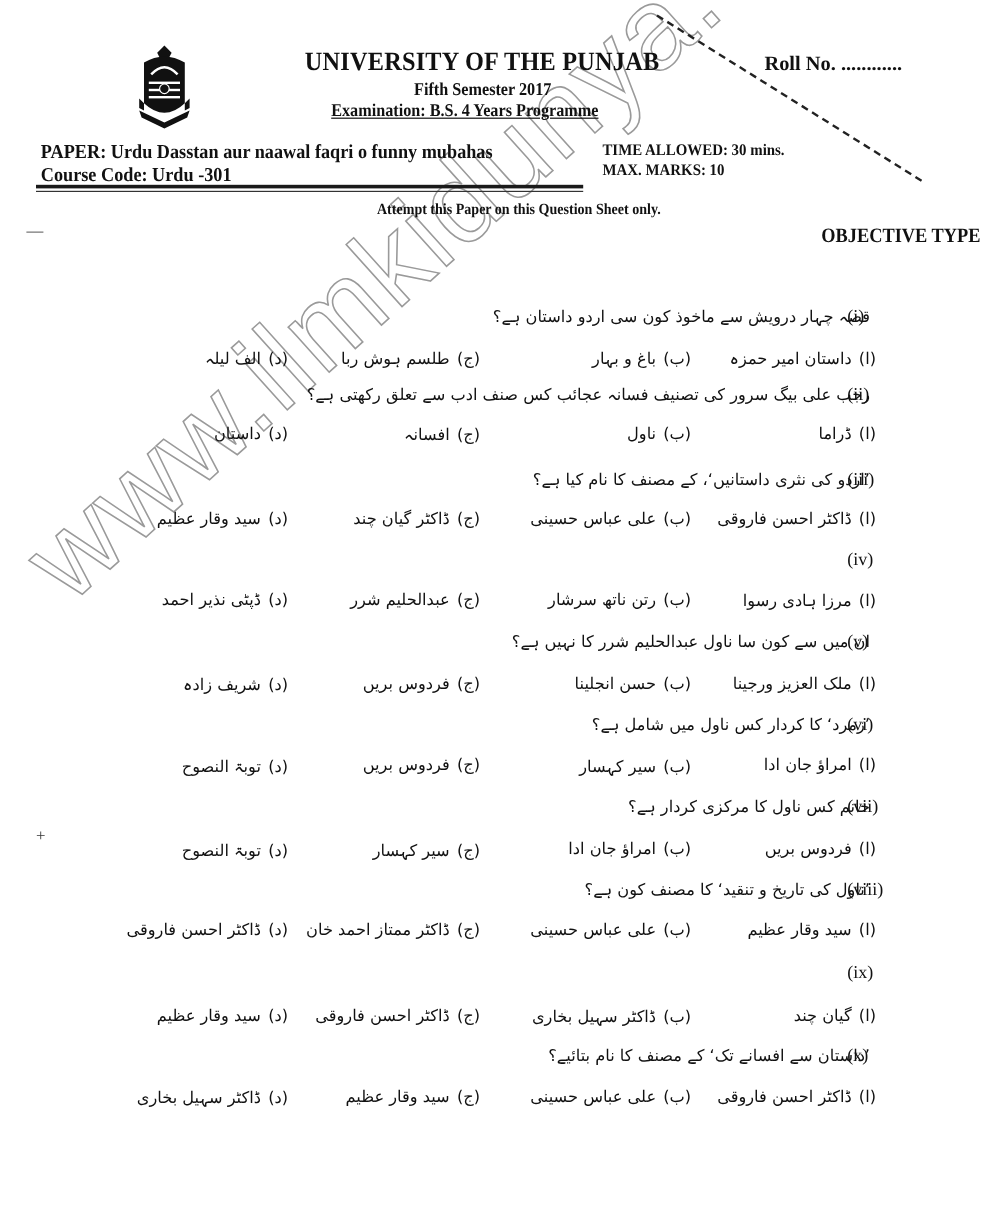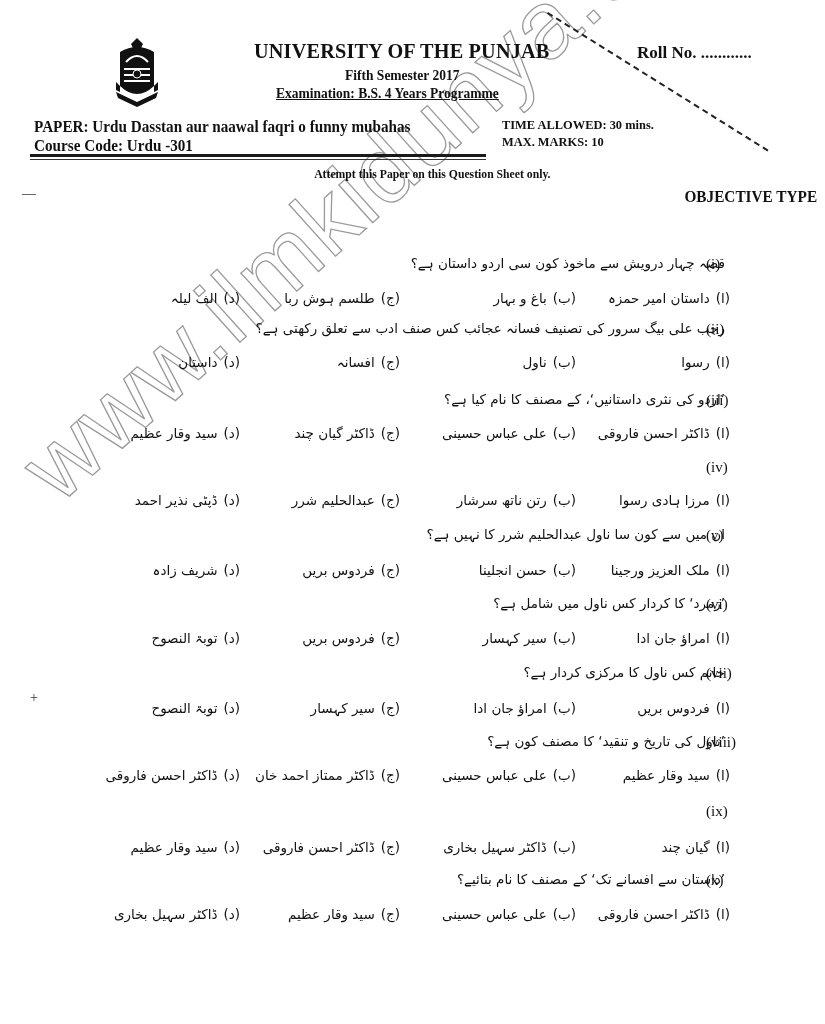--- a/index.html
+++ b/index.html
@@ -92,21 +92,21 @@
   <div class="opts" style="top:290px;">
     <div class="opt a"><span class="lbl">(ا)</span><span>داستان امیر حمزہ</span></div>
     <div class="opt b"><span class="lbl">(ب)</span><span>باغ و بہار</span></div>
     <div class="opt c"><span class="lbl">(ج)</span><span>طلسم ہوش ربا</span></div>
     <div class="opt d"><span class="lbl">(د)</span><span>الف لیلہ</span></div>
   </div>
 
   <div class="qnum" style="top:321px;">(ii)</div>
   <div class="question" style="top:320px;">رجب علی بیگ سرور کی تصنیف فسانہ عجائب کس صنف ادب سے تعلق رکھتی ہے؟</div>
   <div class="opts" style="top:354px;">
-    <div class="opt a"><span class="lbl">(ا)</span><span>رسوا</span></div>
+    <div class="opt a"><span class="lbl">(ا)</span><span>ڈراما</span></div>
     <div class="opt b"><span class="lbl">(ب)</span><span>ناول</span></div>
     <div class="opt c"><span class="lbl">(ج)</span><span>افسانہ</span></div>
     <div class="opt d"><span class="lbl">(د)</span><span>داستان</span></div>
   </div>
 
   <div class="qnum" style="top:392px;">(iii)</div>
   <div class="question" style="top:391px;">’اردو کی نثری داستانیں‘، کے مصنف کا نام کیا ہے؟</div>
   <div class="opts" style="top:425px;">
     <div class="opt a"><span class="lbl">(ا)</span><span>ڈاکٹر احسن فاروقی</span></div>
     <div class="opt b"><span class="lbl">(ب)</span><span>علی عباس حسینی</span></div>

